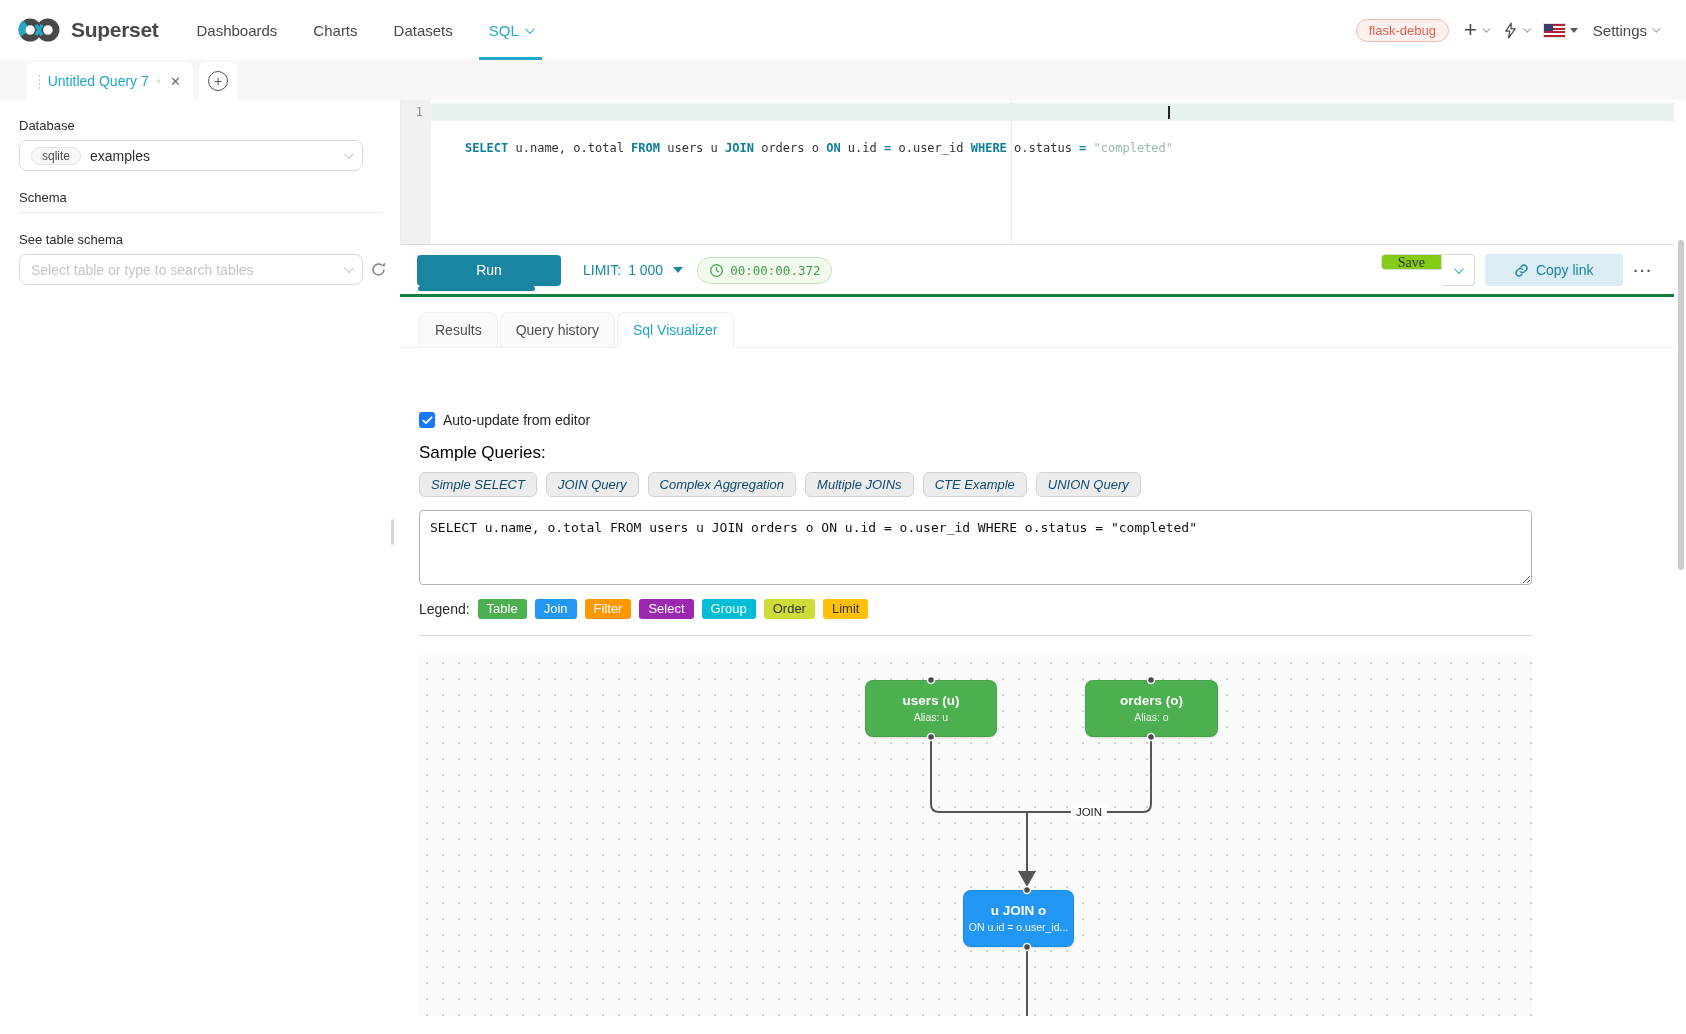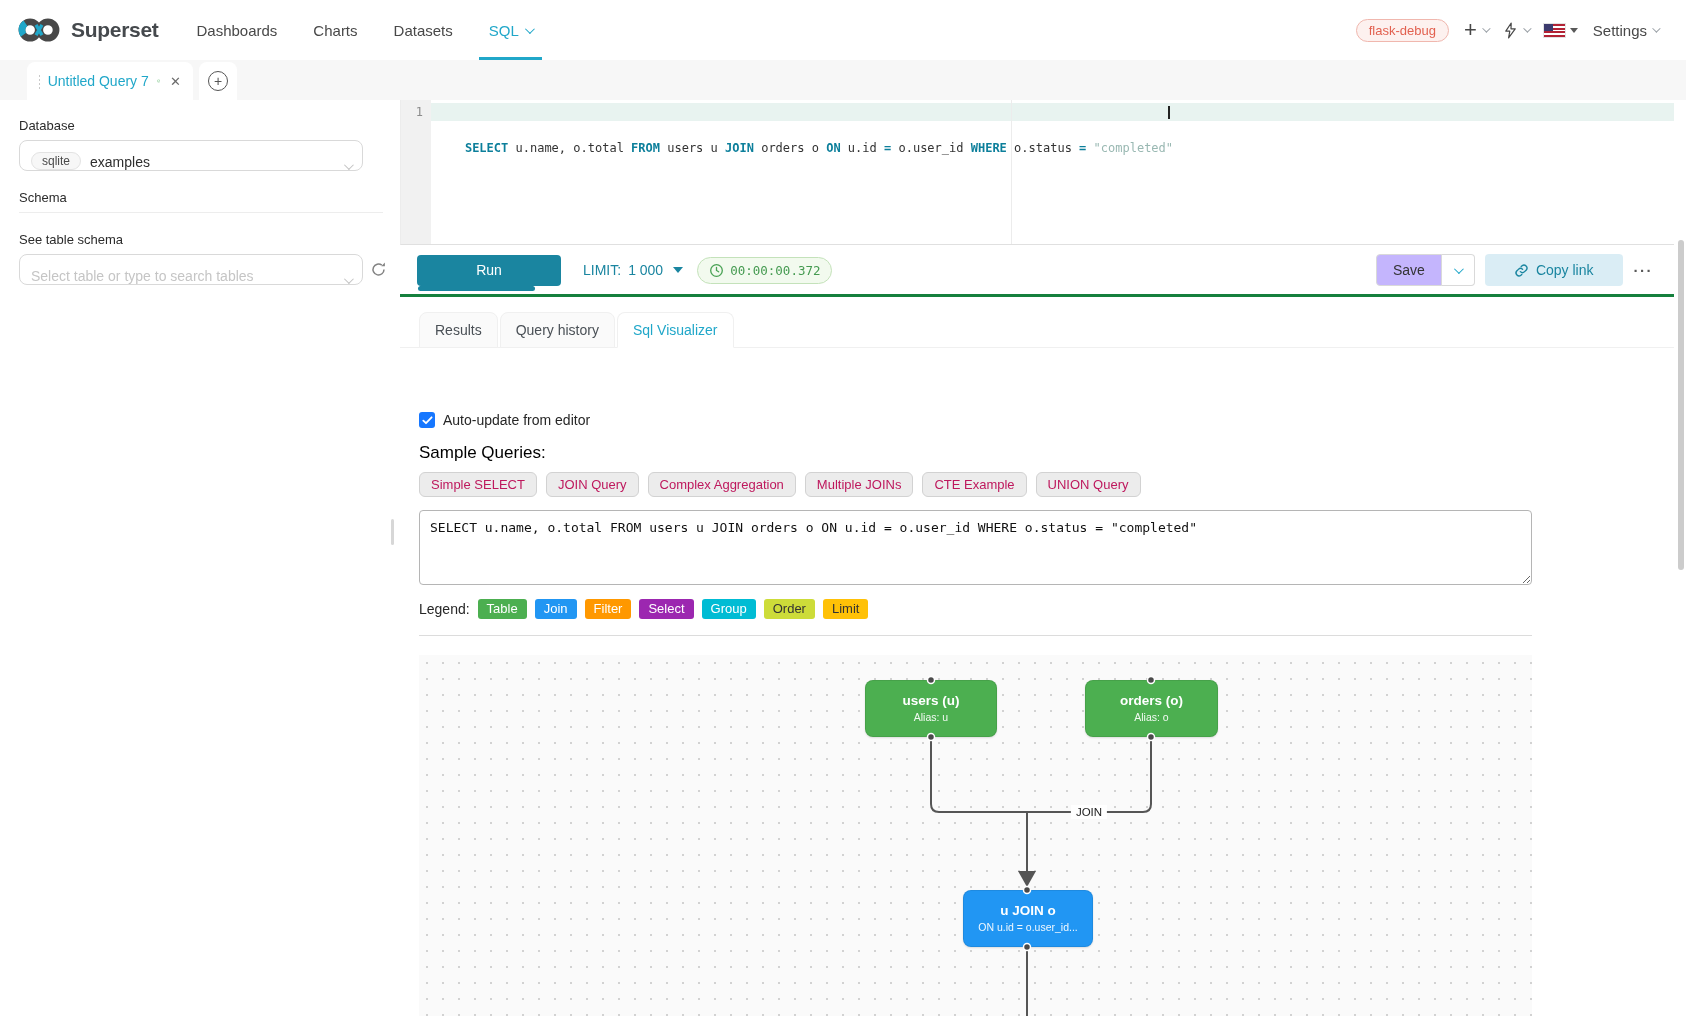--- a/index.html
+++ b/index.html
@@ -34,21 +34,21 @@
   .drag-dots { width:3px; height:15px; background-image:radial-gradient(circle,#c4c4c4 1.1px,transparent 1.3px); background-size:3px 4px; }
   .query-tab-label { font-size:14px; color:#20a7c9; white-space:nowrap; }
   .tab-close { font-size:13px; color:#6b6b6b; cursor:pointer; margin-left:2px; }
   .add-tab { position:absolute; left:199px; top:2px; width:38px; height:38px; background:#fff; border-radius:8px 8px 0 0; display:flex; align-items:center; justify-content:center; }
   .add-circle { width:20px; height:20px; border:1.5px solid #555; border-radius:50%; display:flex; align-items:center; justify-content:center; font-size:14px; color:#555; line-height:1; cursor:pointer; }
 
   
   .sidebar { position:absolute; left:0; top:100px; width:400px; bottom:0; background:#fff; padding:18px 17px 0 19px; }
   .field-label { font-size:13px; color:#2b2b2b; margin-bottom:7px; }
   .select-row { display:flex; align-items:center; gap:7px; margin-bottom:19px; }
-  .select-box { flex:0 0 344px; height:31px; border:1px solid #d9d9d9; border-radius:8px; display:flex; align-items:flex-end; padding:0 11px; gap:9px; background:#fff; cursor:pointer; }
+  .select-box { flex:0 0 344px; height:31px; border:1px solid #d9d9d9; border-radius:8px; display:flex; align-items:center; padding:0 11px; gap:9px; background:#fff; cursor:pointer; }
   .select-box .chev { margin-left:auto; border-color:#c3c3c3; width:7px; height:7px; }
   .engine-pill { font-size:12px; color:#4a4a4a; background:#f7f7f7; border:1px solid #e3e3e3; border-radius:10px; padding:1px 10px; }
   .select-value { font-size:14px; color:#2e2e2e; }
   .select-placeholder { font-size:14px; color:#c5c5c5; }
   .sidebar-divider { border:none; border-top:1px solid #ededed; margin:0 0 19px 0; }
   .refresh-btn { width:17px; height:17px; cursor:pointer; flex:none; }
   .sidebar-grip { position:absolute; left:391px; top:519px; width:3px; height:26px; border-radius:2px; background:#d7d7d7; }
 
   
   .editor { position:absolute; left:400px; top:100px; width:1274px; height:145px; background:#fff; border-left:1px solid #ececec; border-bottom:1px solid #e0e0e0; }
@@ -64,52 +64,52 @@
 
   
   .toolbar { position:absolute; left:400px; top:246px; width:1274px; height:48px; display:flex; align-items:center; padding:0 21px 0 17px; background:#fff; }
   .run-btn { width:144px; height:31px; background:#1a85a0; color:#fff; font-size:14px; border:none; border-radius:4px; cursor:pointer; font-family:inherit; }
   .limit-group { display:flex; align-items:center; gap:7px; margin-left:22px; font-size:14px; font-weight:500; color:#1a85a0; cursor:pointer; }
   .limit-caret { width:0; height:0; border-left:5px solid transparent; border-right:5px solid transparent; border-top:6px solid #1a85a0; margin-left:3px; }
   .timer-pill { display:flex; align-items:center; gap:6px; margin-left:14px; height:27px; padding:0 11px; background:#f2faee; border:1px solid #c4e2ba; border-radius:14px; }
   .timer-text { font-family:"DejaVu Sans Mono",monospace; font-size:12.5px; color:#449a50; }
   .toolbar-spacer { flex:1; }
   .btn-split { display:flex; }
-  .save-btn { height:32px; padding:0 16px; font-size:14px; color:#333; background:#c4b5fd; border:1px solid #d9d9d9; border-radius:4px 0 0 4px; cursor:pointer; font-family:Liberation Sans, sans-serif; }
+  .save-btn { height:16px; padding:0 16px; font-size:14px; color:#333; background:#84cc16; border:1px solid #d9d9d9; border-radius:4px 0 0 4px; cursor:pointer; font-family:Liberation Serif, serif; }
   .save-chev-btn { height:32px; width:33px; background:#fff; border:1px solid #d9d9d9; border-left:none; border-radius:0 4px 4px 0; display:flex; align-items:center; justify-content:center; cursor:pointer; }
   .copylink-btn { display:flex; align-items:center; gap:7px; height:32px; padding:0 29px; margin-left:10px; background:#daedf5; border:none; border-radius:4px; font-size:14px; color:#1a85a0; cursor:pointer; font-family:inherit; }
   .more-dots { margin-left:11px; font-size:15px; font-weight:bold; letter-spacing:1.5px; color:#595959; cursor:pointer; }
   .drag-bar { position:absolute; left:418px; top:286px; width:117px; height:5px; border-radius:3px; background:#1a85a0; z-index:4; }
 
   
   .south { position:absolute; left:400px; top:294px; width:1274px; bottom:0; border-top:3px solid #15803d; background:#fff; overflow:hidden; }
   .tabs { display:flex; gap:2px; padding-left:19px; margin-top:15px; border-bottom:1px solid #f0f0f0; }
   .tab { height:36px; padding:0 15px; display:flex; align-items:center; font-size:14px; color:#4a5056; background:#fafafa; border:1px solid #f0f0f0; border-radius:8px 8px 0 0; margin-bottom:-1px; cursor:pointer; }
   .tab.active { background:#fff; color:#20a7c9; border-bottom-color:#fff; }
   .content { padding:41px 0 0 19px; width:1152px; }
   .viz-title { font-size:20px; font-weight:bold; color:#141414; }
   .check-row { display:flex; align-items:center; gap:8px; margin-top:23px; }
   .checkbox { width:16px; height:16px; background:#1677ff; border-radius:3px; display:flex; align-items:center; justify-content:center; cursor:pointer; }
   .check-label { font-size:14px; color:#262626; }
   .sample-label { font-size:17px; color:#000000; margin-top:15px; }
   .sample-row { display:flex; gap:9px; margin-top:9px; }
-  .sample-btn { font-size:13px; color:#be185d; background:#ececec; border:1px solid #d2d2d2; border-radius:6px; padding:4px 11px; height:25px; cursor:pointer; font-family:inherit; white-space:nowrap; }
+  .sample-btn { font-size:13px; color:#0c4a6e; background:#ececec; border:1px solid #d2d2d2; border-radius:6px; padding:4px 11px; height:25px; cursor:pointer; font-family:inherit; white-space:nowrap;font-style:italic; }
   .query-textarea { display:block; margin-top:13px; width:1113px; height:75px; font-family:"DejaVu Sans Mono",monospace; font-size:13px; color:#111; padding:8px 10px; border:1px solid #b5b5b5; border-radius:4px; resize:both; line-height:1.45; }
   .legend-row { display:flex; align-items:center; gap:8px; margin-top:14px; }
   .legend-label { font-size:14px; color:#262626; }
   .legend-badge { font-size:13px; padding:2px 9px; border-radius:3px; line-height:1.2; }
   .content hr { border:none; border-top:1px solid #dcdcdc; margin-top:16px; width:1113px; }
 
   
   .canvas { position:relative; margin-top:19px; width:1113px; height:361px; background:#fafafa;
             background-image:radial-gradient(circle,#d2d2d2 1px,transparent 1.25px); background-size:16px 16px; overflow:hidden; }
   .flow-node { position:absolute; width:132px; height:57px; border-radius:8px; color:#fff; display:flex; flex-direction:column; align-items:center; justify-content:center; gap:3px; border:1px solid rgba(0,0,0,0.08); box-shadow:0 1px 2px rgba(0,0,0,0.12); cursor:grab; }
   .flow-node.users { left:446px; top:25px; }
   .flow-node.orders { left:666px; top:25px; width:133px; }
-  .flow-node.join { left:544px; top:235px; width:130px; }
+  .flow-node.join { left:544px; top:235px; width:111px; }
   .node-title { font-size:13.5px; font-weight:bold; }
   .node-sub { font-size:10.5px; opacity:0.93; }
   .edges-svg { position:absolute; left:0; top:0; pointer-events:none; }
   .edge-label { position:absolute; left:670px; top:157px; transform:translate(-50%,-50%); background:#fff; padding:1px 5px; font-size:11.5px; color:#222; }
 
   .scroll-thumb { position:absolute; left:1678px; top:240px; width:6px; height:330px; background:#cccccc; border-radius:3px; }
 </style>
 </head>
 <body>
 

